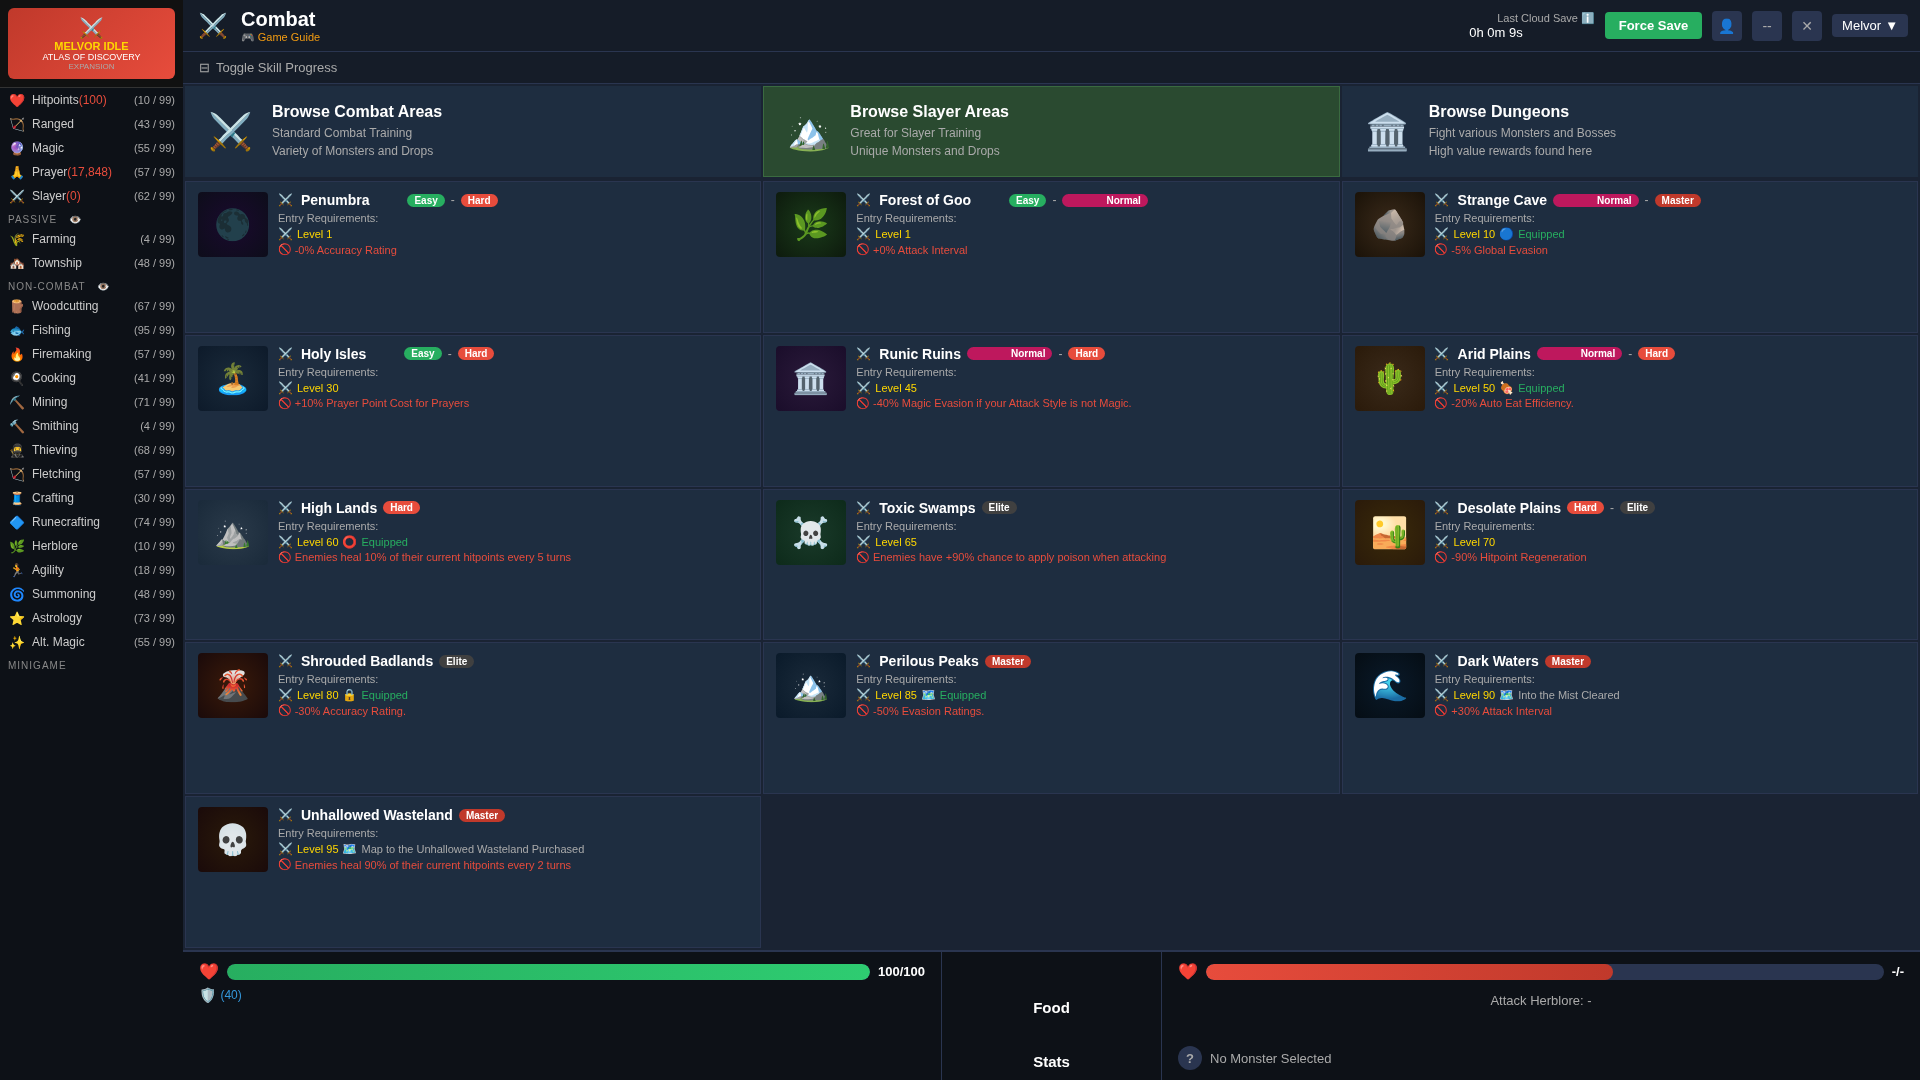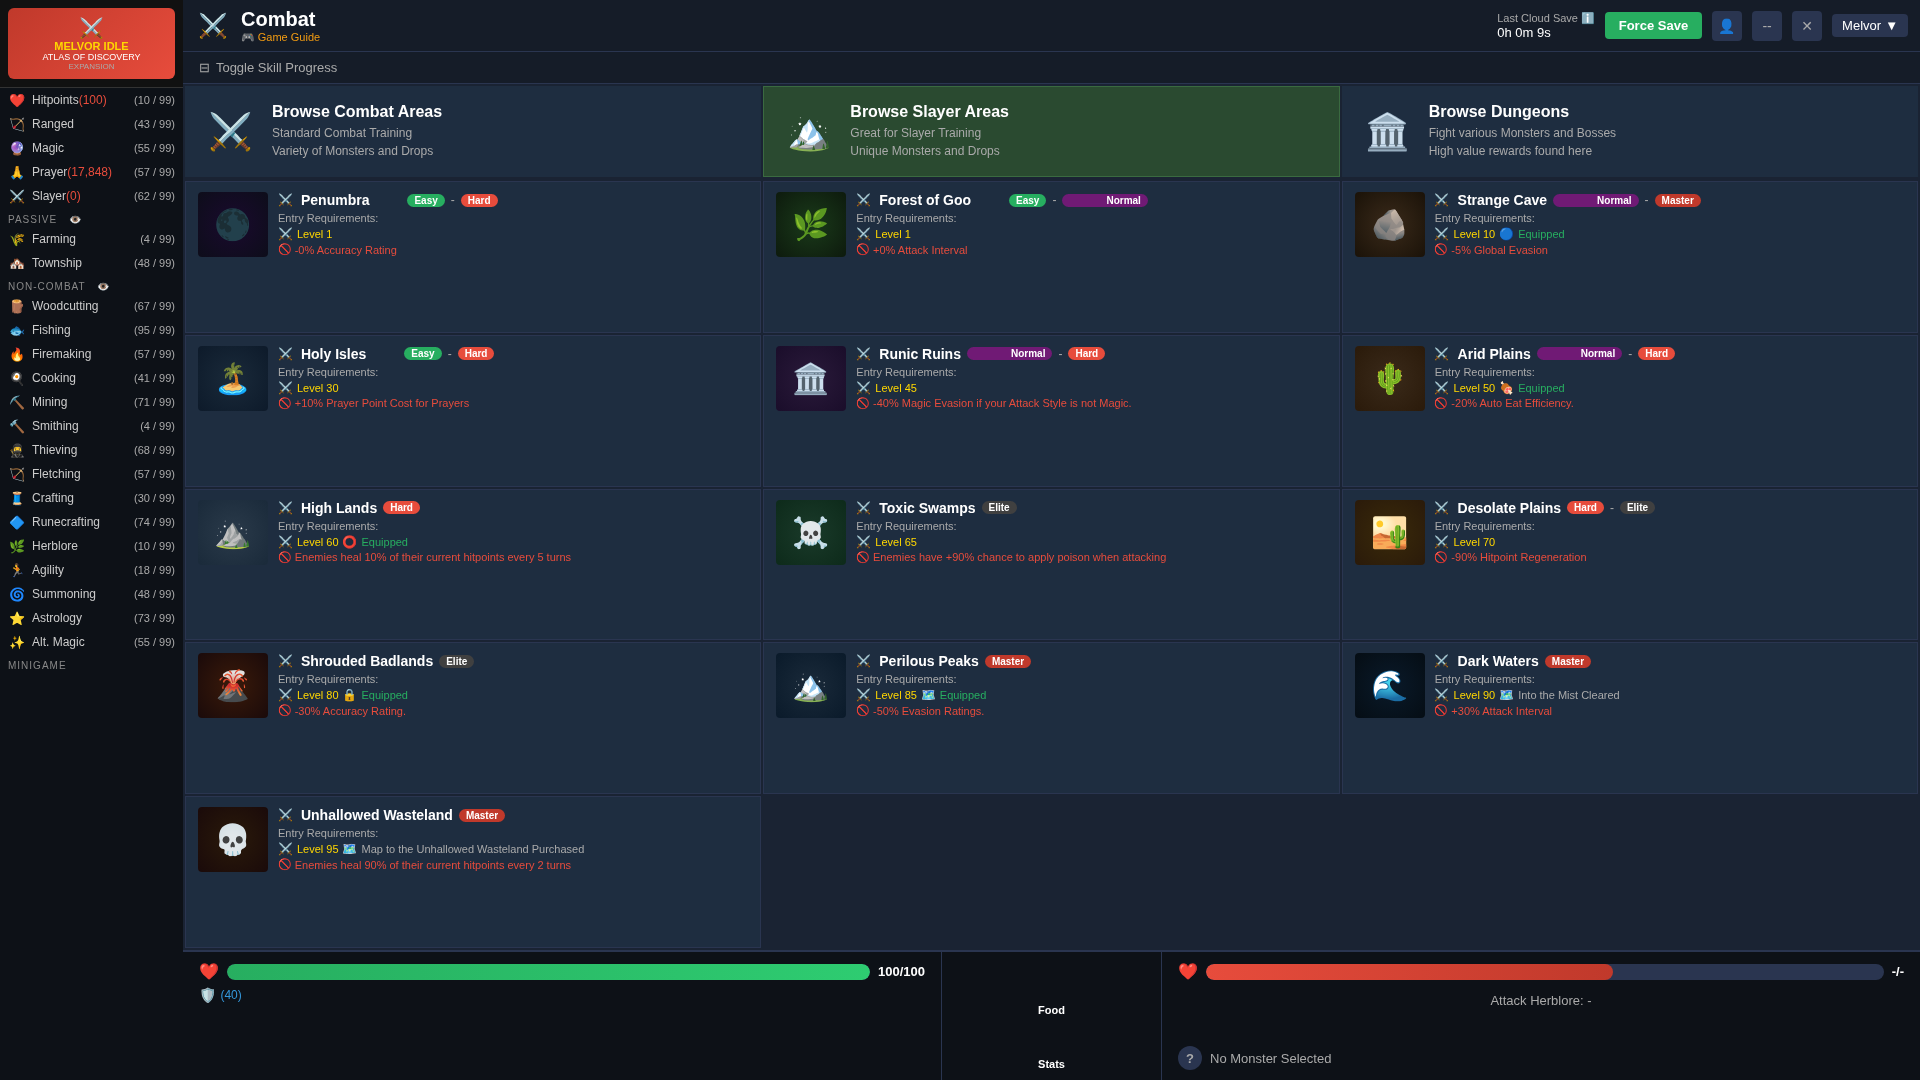--- a/index.html
+++ b/index.html
@@ -90,21 +90,21 @@
       justify-content: center;
     }
     .topbar-title { font-size: 20px; color: #fff; font-weight: bold; }
     .topbar-sub { font-size: 11px; color: #f39c12; }
     .topbar-right {
       margin-left: auto;
       display: flex;
       align-items: center;
       gap: 10px;
     }
-    .cloud-save-label { font-size: 11px; color: #aaa; }
+    .cloud-save-label { font-size: 11px; color: #aaa; margin-left: 28px; }
     .cloud-save-time { font-size: 13px; color: #fff; }
     .force-save-btn {
       background: #27ae60;
       color: #fff;
       border: none;
       padding: 6px 14px;
       border-radius: 4px;
       font-size: 13px;
       cursor: pointer;
       font-weight: bold;
@@ -237,21 +237,21 @@
     .area-icon-small { color: #888; font-size: 12px; margin-right: 2px; }
     .area-name { font-size: 14px; color: #fff; font-weight: bold; }
     .badge {
       padding: 1px 7px;
       border-radius: 10px;
       font-size: 10px;
       font-weight: bold;
       color: #fff;
     }
     .badge-easy { background: #27ae60; margin-left: 32px; }
-    .badge-normal { background: #701a75; padding-left: 44px; }
+    .badge-normal { background: #be185d; padding-left: 44px; }
     .badge-hard { background: #e74c3c; }
     .badge-elite { background: #404040; }
     .badge-master { background: #c0392b; }
     .badge-sep { color: #aaa; font-size: 12px; }
 
     .req-title { color: #aaa; font-size: 11px; margin-bottom: 3px; }
     .req-row { display: flex; align-items: center; gap: 4px; margin-bottom: 2px; }
     .req-icon { font-size: 12px; }
     .req-level { color: #ffd700; font-size: 11px; }
     .req-equipped { color: #27ae60; font-size: 11px; }
@@ -276,21 +276,21 @@
     }
     .hp-row { display: flex; align-items: center; gap: 8px; margin-bottom: 6px; }
     .hp-icon { color: #e74c3c; font-size: 16px; }
     .hp-bar-bg { flex: 1; height: 16px; background: #2a3550; border-radius: 8px; overflow: hidden; }
     .hp-bar { height: 100%; background: linear-gradient(90deg, #27ae60, #2ecc71); width: 100%; border-radius: 8px; }
     .hp-text { color: #fff; font-size: 13px; font-weight: bold; }
     .shield-row { display: flex; align-items: center; gap: 4px; }
     .shield-icon { color: #3498db; font-size: 14px; }
     .shield-text { color: #3498db; font-size: 12px; }
     .attack-interval { text-align: center; color: #aaa; font-size: 13px; margin-top: 6px; }
-    .panel-label { color: #fff; font-size: 11px; font-weight: bold; text-align: center; margin-top: auto; }
+    .panel-label { color: #fff; font-size: 15px; font-weight: bold; text-align: center; margin-top: auto; }
 
     .stats-panel {
       width: 220px;
       padding: 10px;
       border-right: 1px solid #2a3550;
       display: flex;
       flex-direction: column;
       align-items: center;
       justify-content: center;
     }

